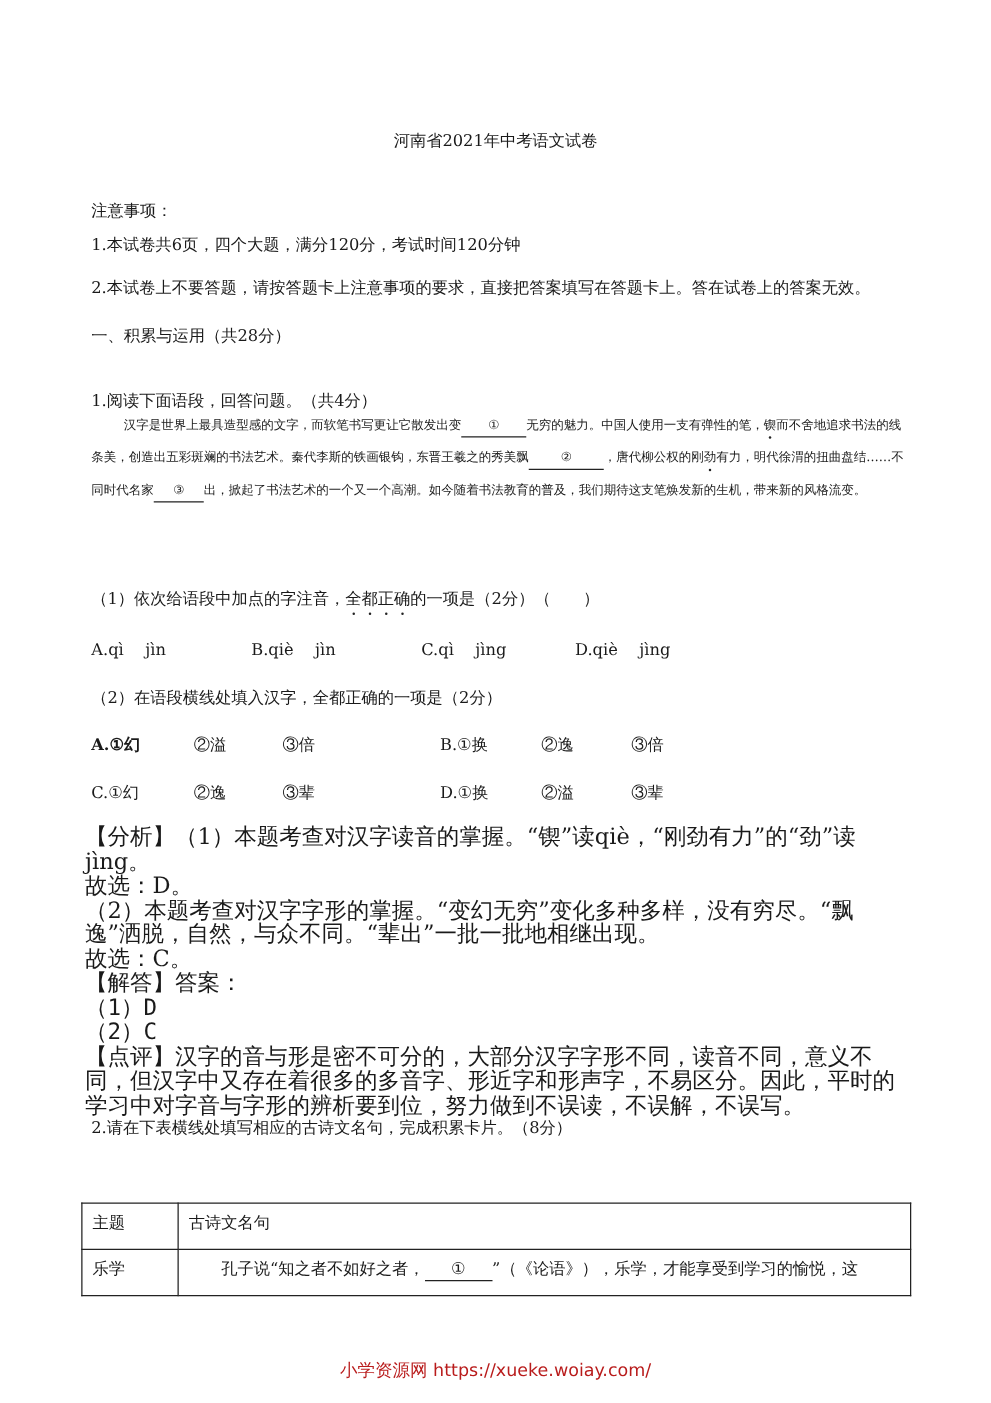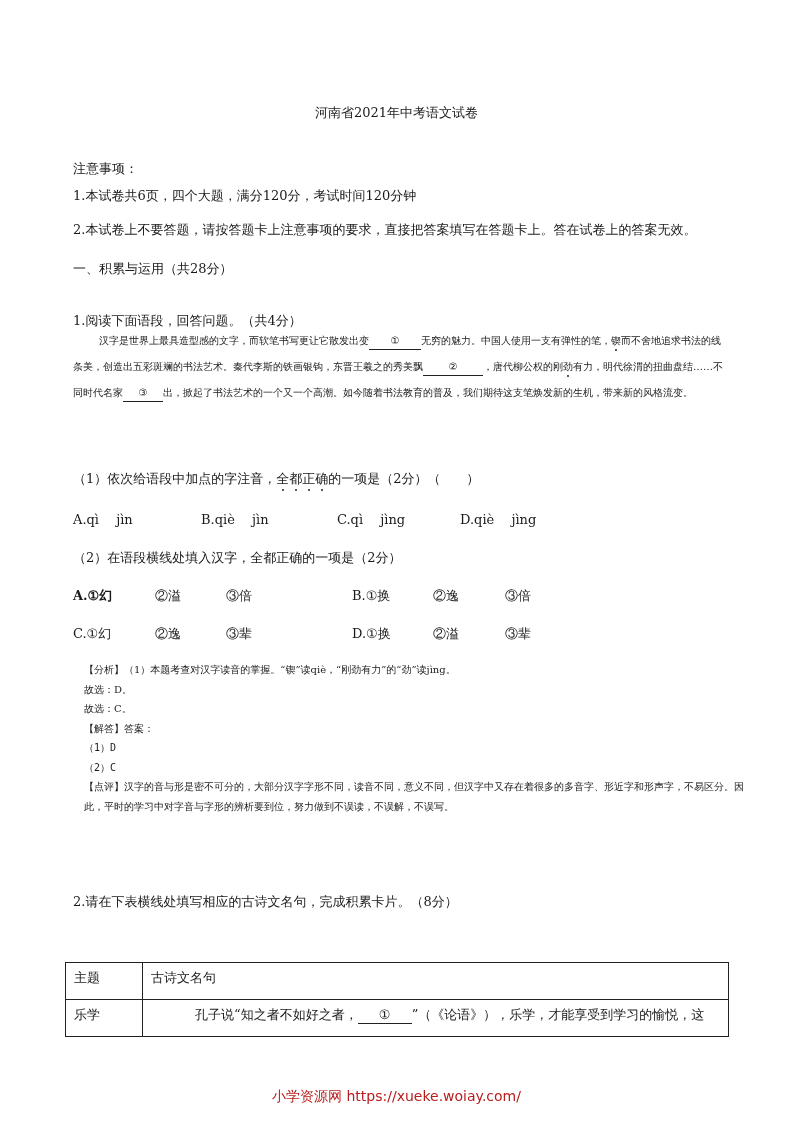--- a/index.html
+++ b/index.html
@@ -7,21 +7,21 @@
          font-family:"DejaVu Serif","Liberation Serif",serif; color:#1a1a1a; }
   .page { position:absolute; left:0; top:0; width:690px; height:1122px; }
   .abs { position:absolute; white-space:nowrap; }
   .t13 { font-size:13px; }
   .title { left:0; width:793px; top:104px; text-align:center; font-size:13px; }
   .para { position:absolute; left:73px; width:650px; font-size:10px; line-height:26px; white-space:normal; text-indent:26px; }
   .blank { display:inline-block; border-bottom:1px solid #222; text-align:center; line-height:16px; text-indent:0; }
   .dot { position:relative; }
   .dot::after { content:""; position:absolute; left:50%; bottom:-5px; width:2px; height:2px; background:#222; border-radius:50%; margin-left:-1px; }
   .mono { font-family:"DejaVu Sans Mono","Liberation Mono",monospace; }
-  .ans { position:absolute; left:84px; width:660px; font-size:10px; line-height:19.5px; }
+  .ans { position:absolute; left:68px; width:660px; font-size:18px; line-height:19.5px; }
   .ans div { white-space:normal; }
   table.card { position:absolute; left:65px; top:926px; width:664px; border-collapse:collapse; font-size:13px;margin-top:36px; }
   table.card td { border:1px solid #222; vertical-align:top; padding:6px 8px; height:24px; }
   table.card td.c1 { width:60px; }
   .footer { position:absolute; left:0; width:793px; top:1088px; text-align:center; font-family:"DejaVu Sans","Liberation Sans",sans-serif; font-size:14px; color:#b91c1c; }
 </style>
 </head>
 <body>
 
 <div class="page">
@@ -60,38 +60,39 @@
   <div class="abs t13" style="left:73px; top:625px;">C.①幻</div>
   <div class="abs t13" style="left:155px; top:625px;">②逸</div>
   <div class="abs t13" style="left:226px; top:625px;">③辈</div>
   <div class="abs t13" style="left:352px; top:625px;">D.①换</div>
   <div class="abs t13" style="left:433px; top:625px;">②溢</div>
   <div class="abs t13" style="left:505px; top:625px;">③辈</div>
 
   <div class="ans" style="top:660px;">
     <div>【分析】（1）本题考查对汉字读音的掌握。“锲”读qiè，“刚劲有力”的“劲”读jìng。</div>
     <div>故选：D。</div>
+    <div>（2）本题考查对汉字字形的掌握。“变幻无穷”变化多种多样，没有穷尽。“飘逸”洒脱，自然，与众不同。“辈出”一批一批地相继出现。</div>
     <div>故选：C。</div>
     <div>【解答】答案：</div>
     <div class="mono">（1）D</div>
     <div class="mono">（2）C</div>
     <div>【点评】汉字的音与形是密不可分的，大部分汉字字形不同，读音不同，意义不同，但汉字中又存在着很多的多音字、形近字和形声字，不易区分。因此，平时的学习中对字音与字形的辨析要到位，努力做到不误读，不误解，不误写。</div>
   </div>
 
   <div class="abs t13" style="left:73px; top:893px;">2.请在下表横线处填写相应的古诗文名句，完成积累卡片。（8分）</div>
 
   <table class="card">
     <tbody>
         <tr>
       <td class="c1">主题</td>
       <td>古诗文名句</td>
     </tr>
     <tr>
       <td class="c1">乐学</td>
-      <td style="padding-left:52px;">
+      <td style="padding-left:34px;">
         <span>孔子说“知之者不如好之者，</span><span class="blank" style="width:54px;">①</span><span>”（《论语》），乐学，才能享受到学习的愉悦，这</span>
       </td>
     </tr>
   </tbody>
     </table>
 
   <div class="footer">小学资源网 https://xueke.woiay.com/</div>
 </div>
 
 </body></html>

